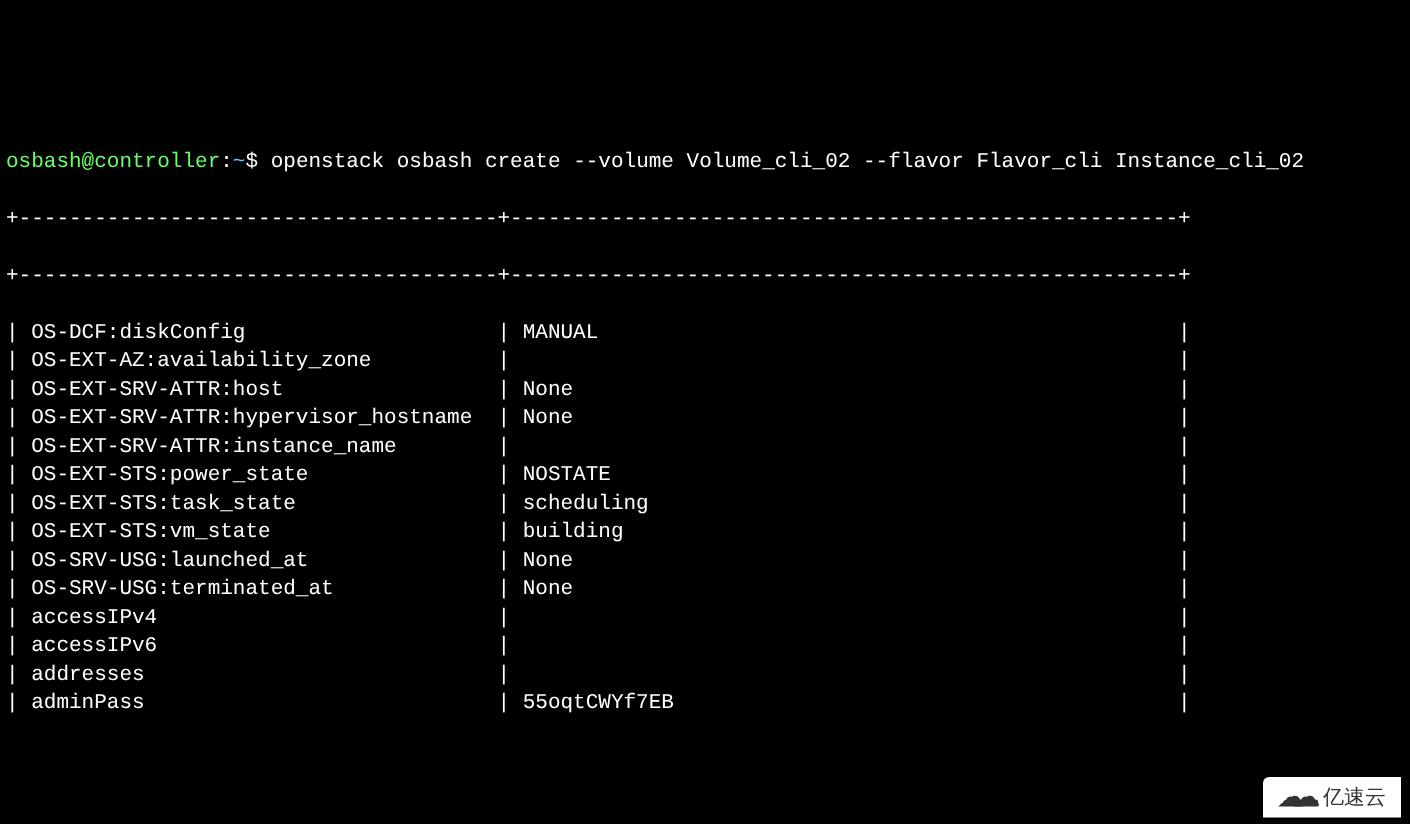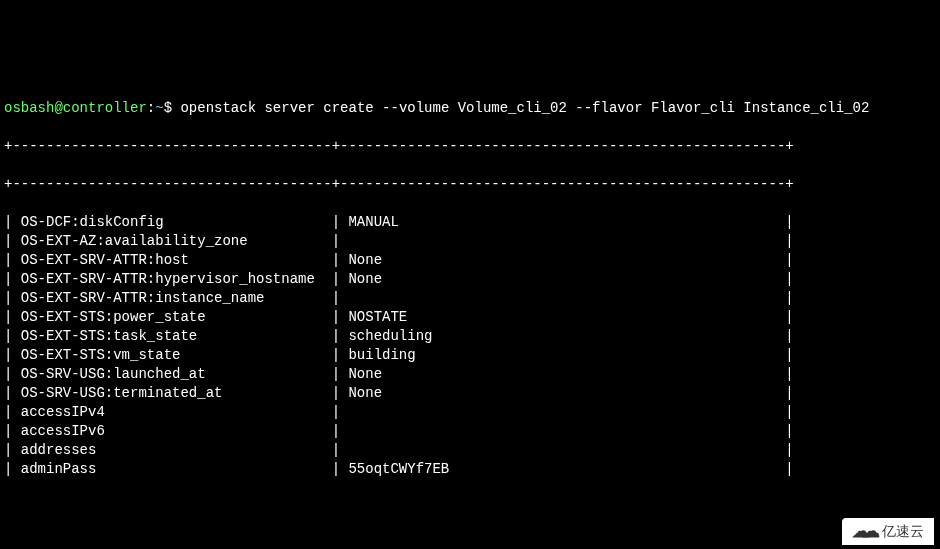--- a/index.html
+++ b/index.html
@@ -48,21 +48,21 @@
       margin-right: 6px;
       font-weight: bold;
     }
   </style>
 </head>
 <body>
 
 
 
 <div class="terminal">
-<span class="line"><span class="prompt-user">osbash@controller</span><span>:</span><span class="prompt-path">~</span><span>$ </span><span>openstack server create --volume Volume_cli_02 --flavor Flavor_cli Instance_cli_02</span></span>
+<span class="line"><span class="prompt-user">osbash@controller</span><span>:</span><span class="prompt-path">~</span><span>$ </span><span>openstack osbash create --volume Volume_cli_02 --flavor Flavor_cli Instance_cli_02</span></span>
 <span class="line">+--------------------------------------+-----------------------------------------------------+</span>
 <span class="line">+--------------------------------------+-----------------------------------------------------+</span>
 <div id="rows-container"><span class="line">| OS-DCF:diskConfig                    | MANUAL                                              |</span><span class="line">| OS-EXT-AZ:availability_zone          |                                                     |</span><span class="line">| OS-EXT-SRV-ATTR:host                 | None                                                |</span><span class="line">| OS-EXT-SRV-ATTR:hypervisor_hostname  | None                                                |</span><span class="line">| OS-EXT-SRV-ATTR:instance_name        |                                                     |</span><span class="line">| OS-EXT-STS:power_state               | NOSTATE                                             |</span><span class="line">| OS-EXT-STS:task_state                | scheduling                                          |</span><span class="line">| OS-EXT-STS:vm_state                  | building                                            |</span><span class="line">| OS-SRV-USG:launched_at               | None                                                |</span><span class="line">| OS-SRV-USG:terminated_at             | None                                                |</span><span class="line">| accessIPv4                           |                                                     |</span><span class="line">| accessIPv6                           |                                                     |</span><span class="line">| addresses                            |                                                     |</span><span class="line">| adminPass                            | 55oqtCWYf7EB                                        |</span></div>
 </div>
 
 <div class="watermark">
   <span class="watermark-icon">☁☁</span>
   <span>亿速云</span>
 </div>
 

